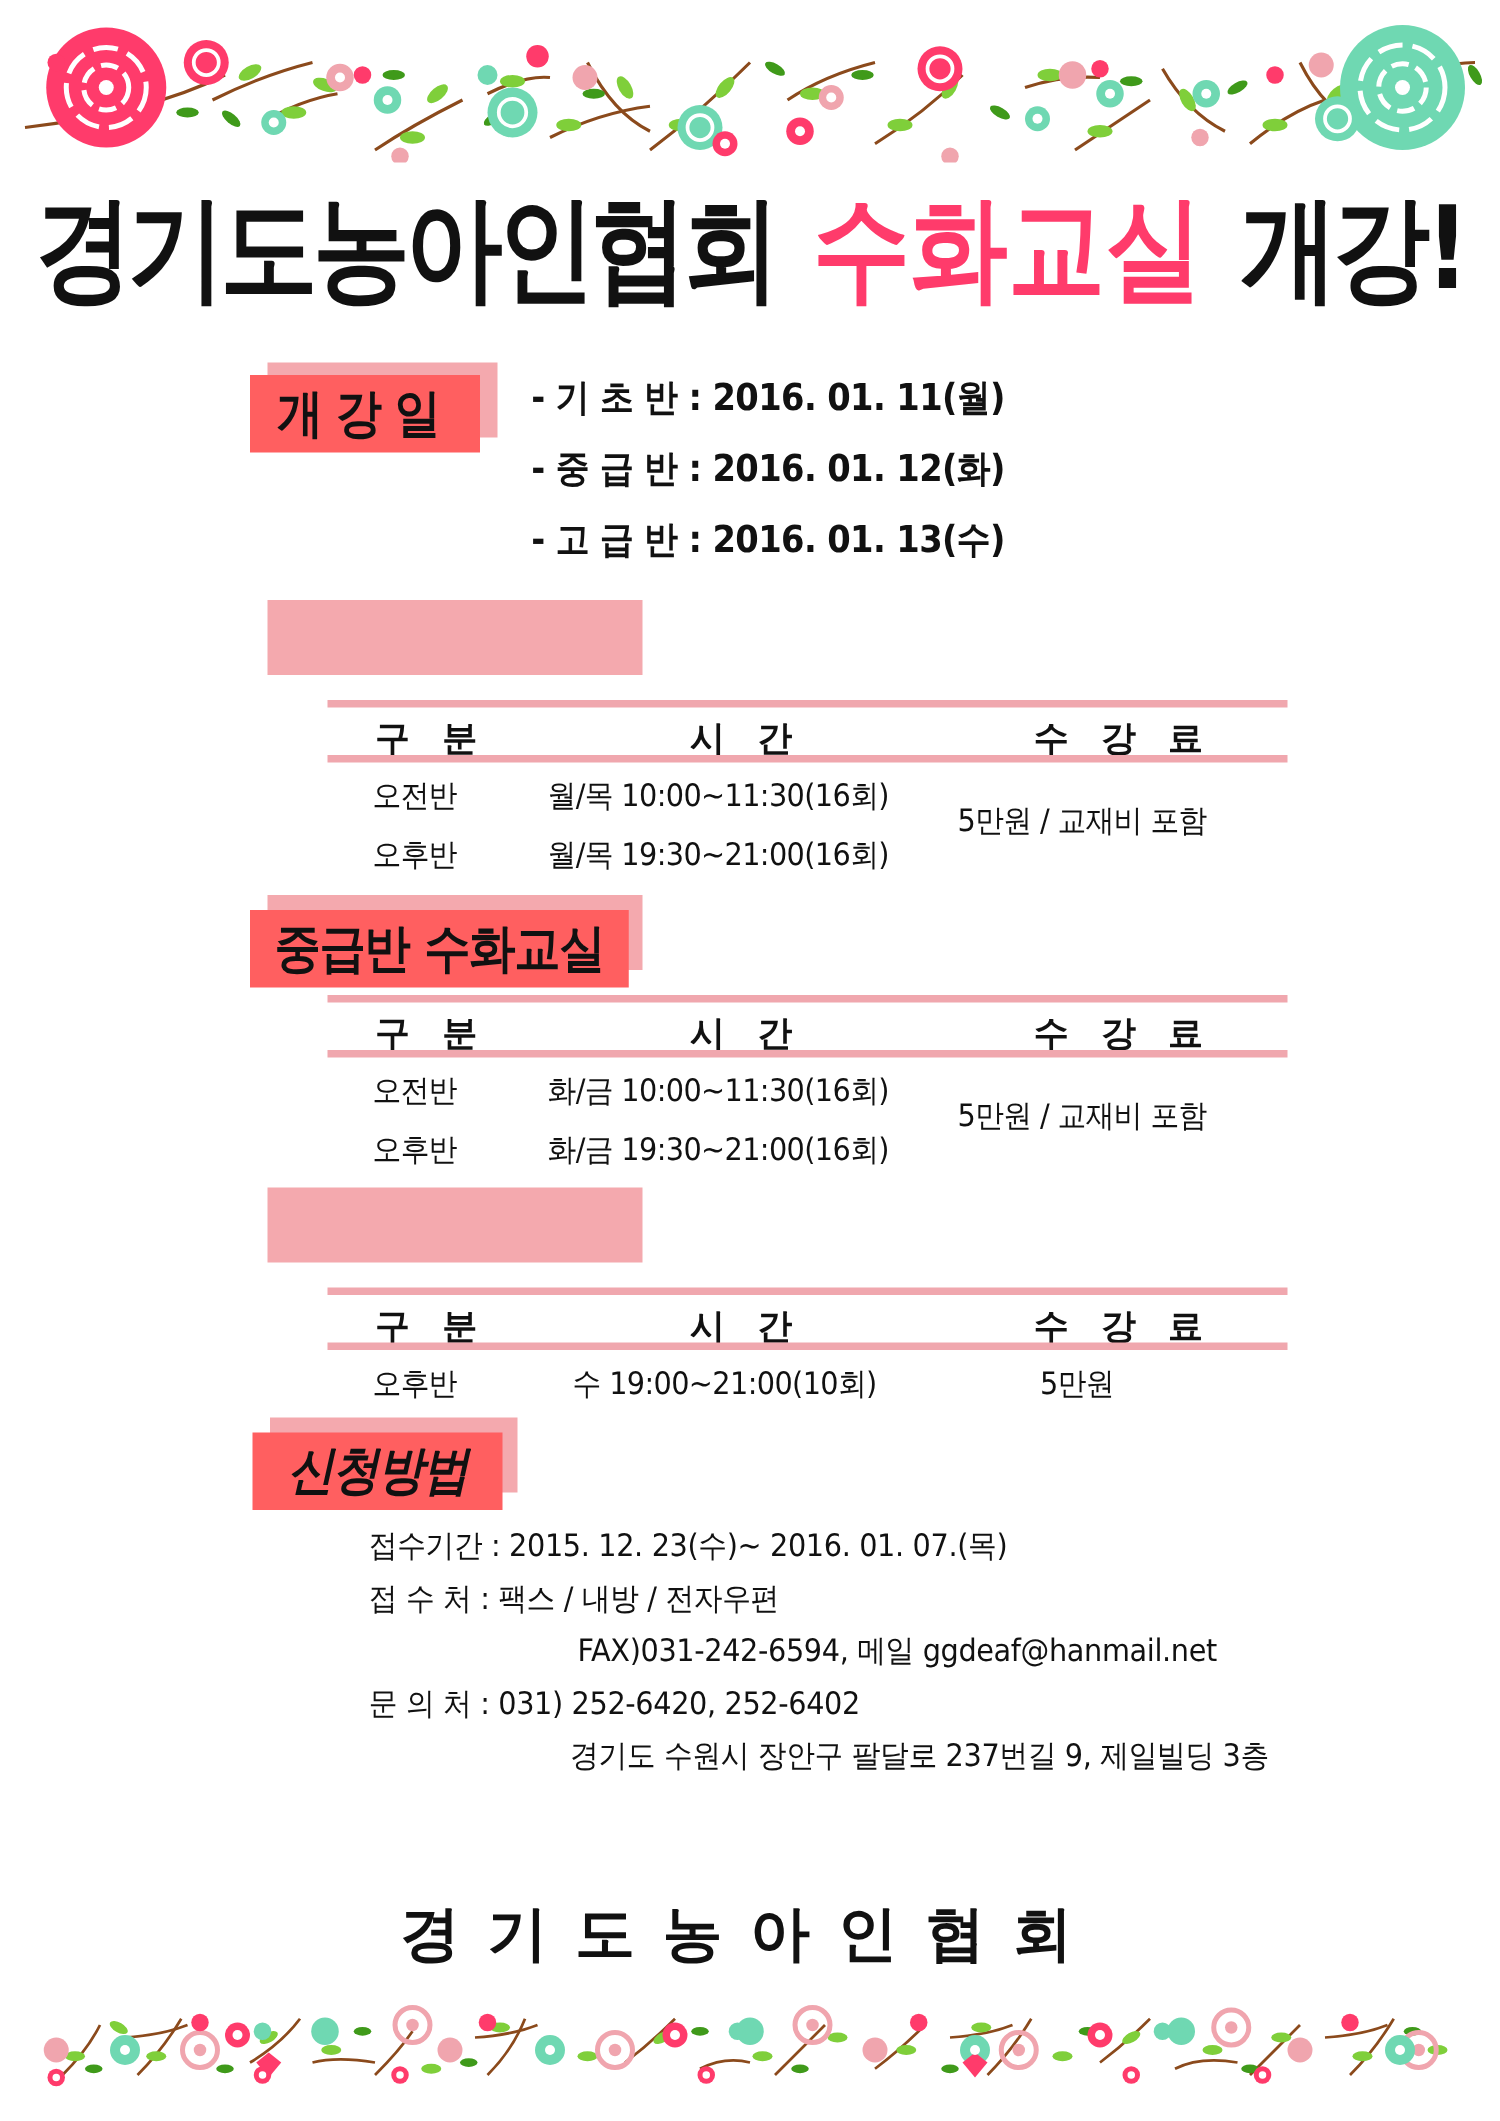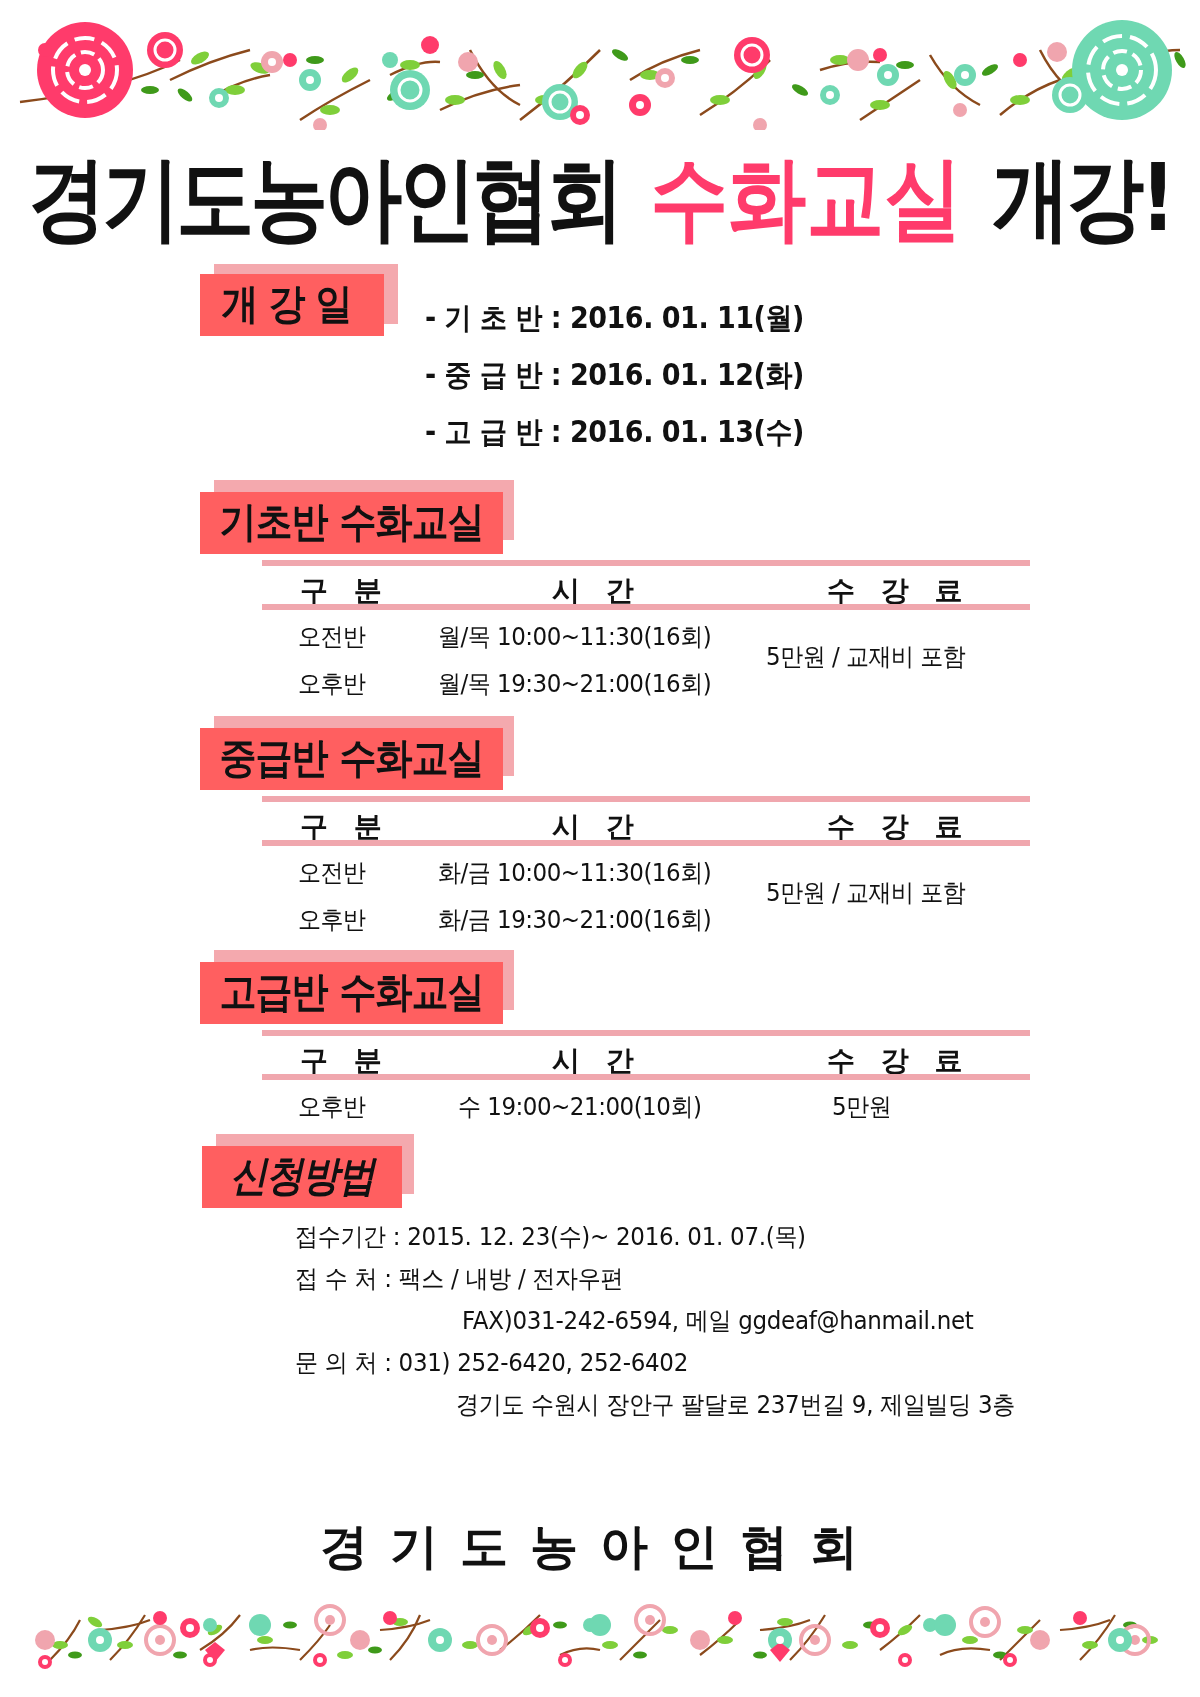--- a/index.html
+++ b/index.html
@@ -169,35 +169,32 @@
         <circle cx="830" cy="75" r="4"></circle>
         <circle cx="580" cy="95" r="4"></circle>
     </g>
   </svg>
 </div>
 
 <div class="title">
   <span>경기도농아인협회</span><span class="accent">수화교실</span><span>개강!</span>
 </div>
 
-<div class="label spaced" style="left:200px;top:264px;width:198px;height:70px;">
+<div class="label spaced" style="left:200px;top:290px;width:198px;height:70px;">
   <div class="shadow" style="left:14px;top:0;width:184px;height:60px;"></div>
   <div class="box" style="left:0;top:10px;width:184px;height:62px;">
     <div class="txt">개강일</div>
   </div>
 </div>
 <div class="date-line" style="top:298px;">- 기 초 반 : 2016. 01. 11(월)</div>
 <div class="date-line" style="top:355px;">- 중 급 반 : 2016. 01. 12(화)</div>
 <div class="date-line" style="top:412px;">- 고 급 반 : 2016. 01. 13(수)</div>
 
 <div class="label" style="left:200px;top:480px;width:314px;height:75px;">
   <div class="shadow" style="left:14px;top:0;width:300px;height:60px;"></div>
-  <div class="box" style="left:0;top:12px;width:303px;height:62px;">
-    <div class="txt">기초반 수화교실</div>
-  </div>
 </div>
 <div class="tbl" style="top:560px;">
   <div class="rule" style="top:0;"></div>
   <div class="th" style="left:38px;top:12px;">구 분</div>
   <div class="th" style="left:290px;top:12px;">시 간</div>
   <div class="th" style="left:565px;top:12px;">수 강 료</div>
   <div class="rule" style="top:44px;"></div>
   <div class="td" style="left:36px;top:60px;">오전반</div>
   <div class="td" style="left:176px;top:60px;">월/목 10:00~11:30(16회)</div>
   <div class="td" style="left:36px;top:107px;">오후반</div>
@@ -219,23 +216,20 @@
   <div class="rule" style="top:44px;"></div>
   <div class="td" style="left:36px;top:60px;">오전반</div>
   <div class="td" style="left:176px;top:60px;">화/금 10:00~11:30(16회)</div>
   <div class="td" style="left:36px;top:107px;">오후반</div>
   <div class="td" style="left:176px;top:107px;">화/금  19:30~21:00(16회)</div>
   <div class="td" style="left:504px;top:80px;">5만원 / 교재비 포함</div>
 </div>
 
 <div class="label" style="left:200px;top:950px;width:314px;height:75px;">
   <div class="shadow" style="left:14px;top:0;width:300px;height:60px;"></div>
-  <div class="box" style="left:0;top:12px;width:303px;height:62px;">
-    <div class="txt">고급반 수화교실</div>
-  </div>
 </div>
 <div class="tbl" style="top:1030px;">
   <div class="rule" style="top:0;"></div>
   <div class="th" style="left:38px;top:12px;">구 분</div>
   <div class="th" style="left:290px;top:12px;">시 간</div>
   <div class="th" style="left:565px;top:12px;">수 강 료</div>
   <div class="rule" style="top:44px;"></div>
   <div class="td" style="left:36px;top:60px;">오후반</div>
   <div class="td" style="left:196px;top:60px;">수  19:00~21:00(10회)</div>
   <div class="td" style="left:570px;top:60px;">5만원</div>

